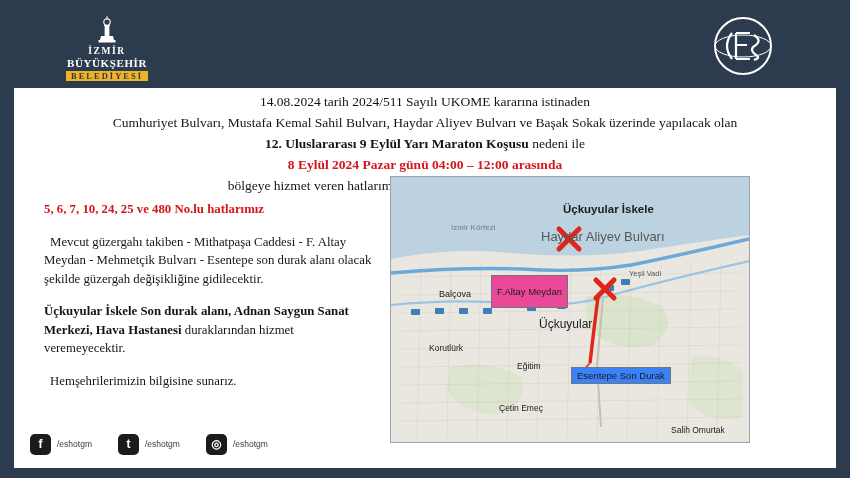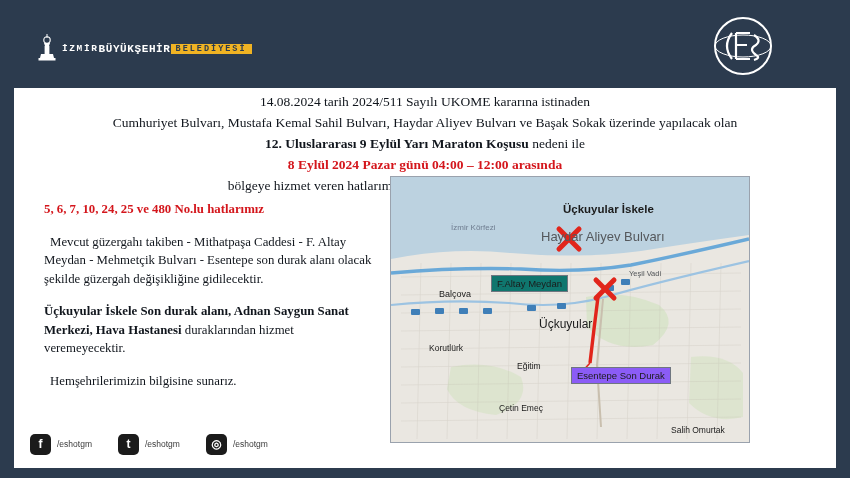--- a/index.html
+++ b/index.html
@@ -30,24 +30,24 @@
     background: #2c3b4e;
     display: flex;
     align-items: center;
     justify-content: space-between;
     box-sizing: border-box;
     padding: 0 18px;
   }
   .logo-left {
     width: 150px;
     display: flex;
-    flex-direction: row;
+    flex-direction: column;
     align-items: center;
     color: #ffffff;
-    font-family: Liberation Mono, monospace;
+    font-family: Liberation Serif, serif;
   }
   .logo-left svg { display: block; }
   .logo-text1 {
     font-size: 9.5px;
     letter-spacing: 1.6px;
     font-weight: bold;
     margin-top: 1px;
   }
   .logo-text2 {
     font-size: 11px;
@@ -134,28 +134,28 @@
     pointer-events: none;
   }
   .lbl-ucuskele {
     left: 172px; top: 26px;
     font-size: 11.5px;
     font-weight: bold;
   }
   .lbl-faltay {
     left: 100px; top: 98px;
     font-size: 9.5px;
-    background: #0f766e;
+    background: #ec4899;
     border: 1px solid #6f7680;
-    padding: 2px 5px;
+    padding: 10px 5px;
   }
   .lbl-esentepe {
     left: 180px; top: 190px;
     font-size: 9.5px;
-    background: #8b5cf6;
+    background: #3b82f6;
     border: 1px solid #6f7680;
     padding: 2px 5px;
   }
   .lbl-balcova { left: 48px; top: 112px; font-size: 9px; }
   .lbl-ucuskular2 { left: 148px; top: 140px; font-size: 12px; }
   .lbl-korutluk { left: 38px; top: 166px; font-size: 8.5px; }
   .lbl-egitim { left: 126px; top: 184px; font-size: 8.5px; }
   .lbl-cetin { left: 108px; top: 226px; font-size: 8.5px; }
   .lbl-salih { left: 280px; top: 248px; font-size: 8.5px; }
   .lbl-haydar { left: 150px; top: 52px; font-size: 13px; color: #55585c; }

